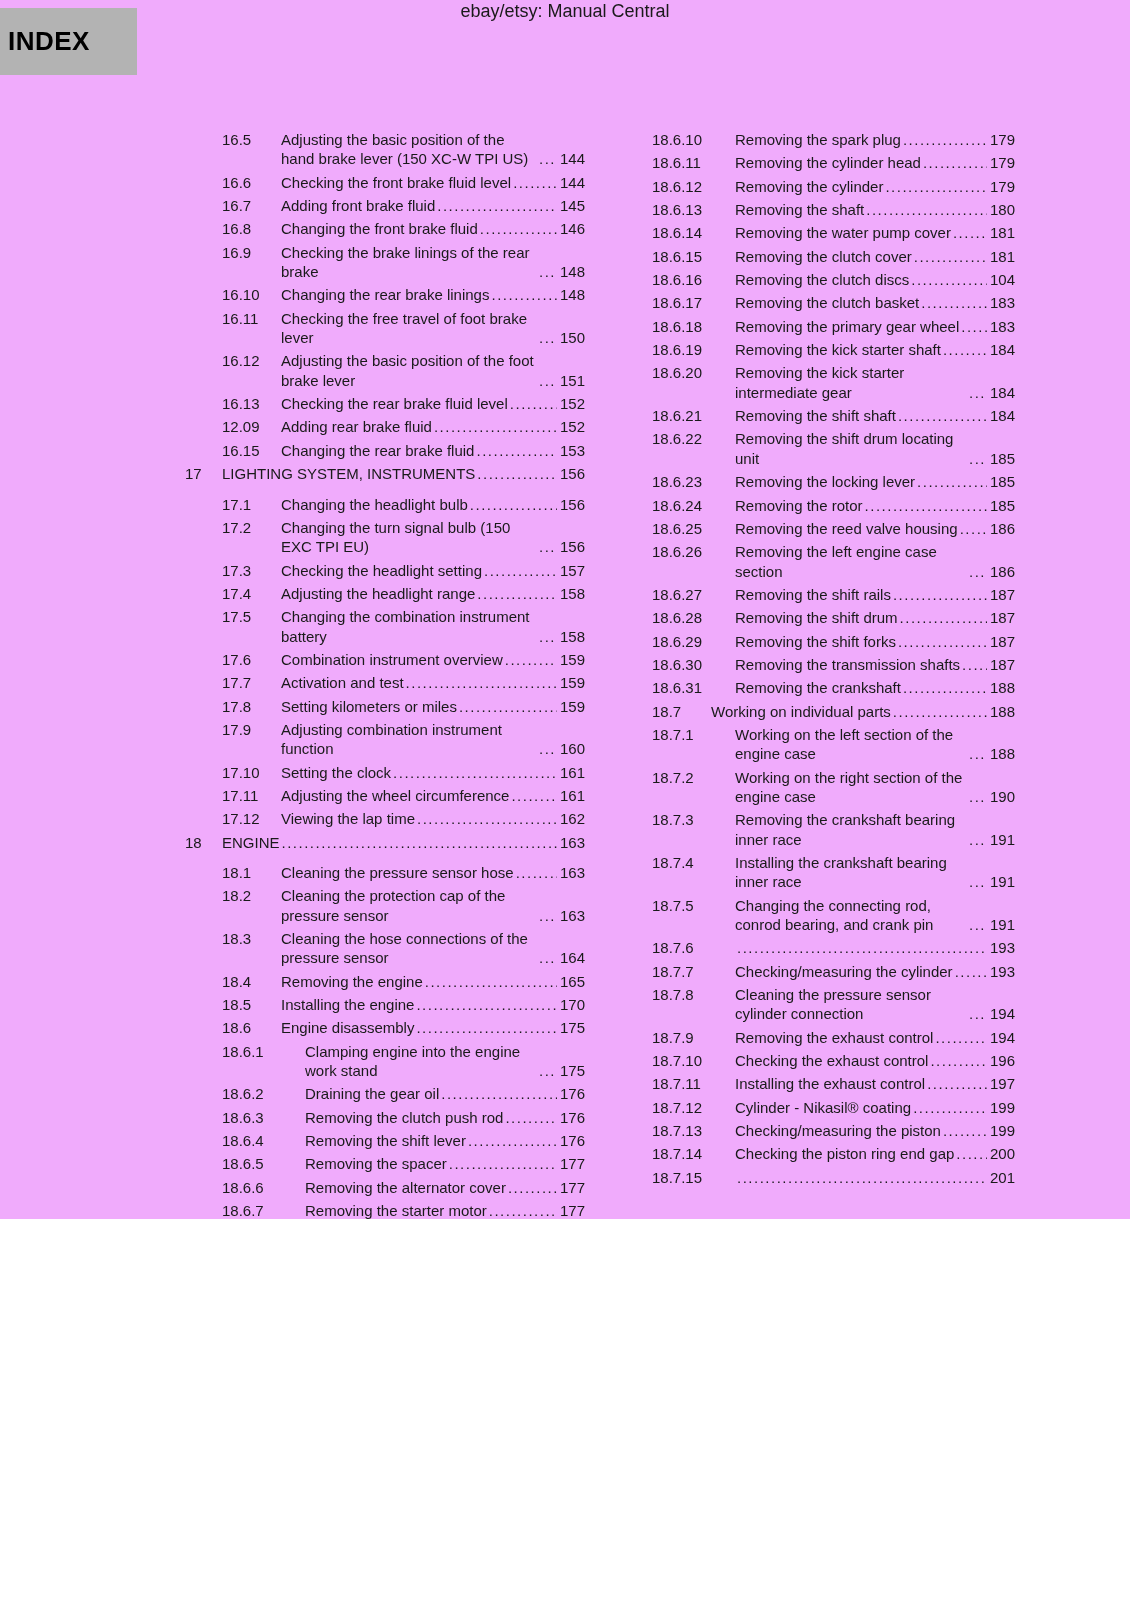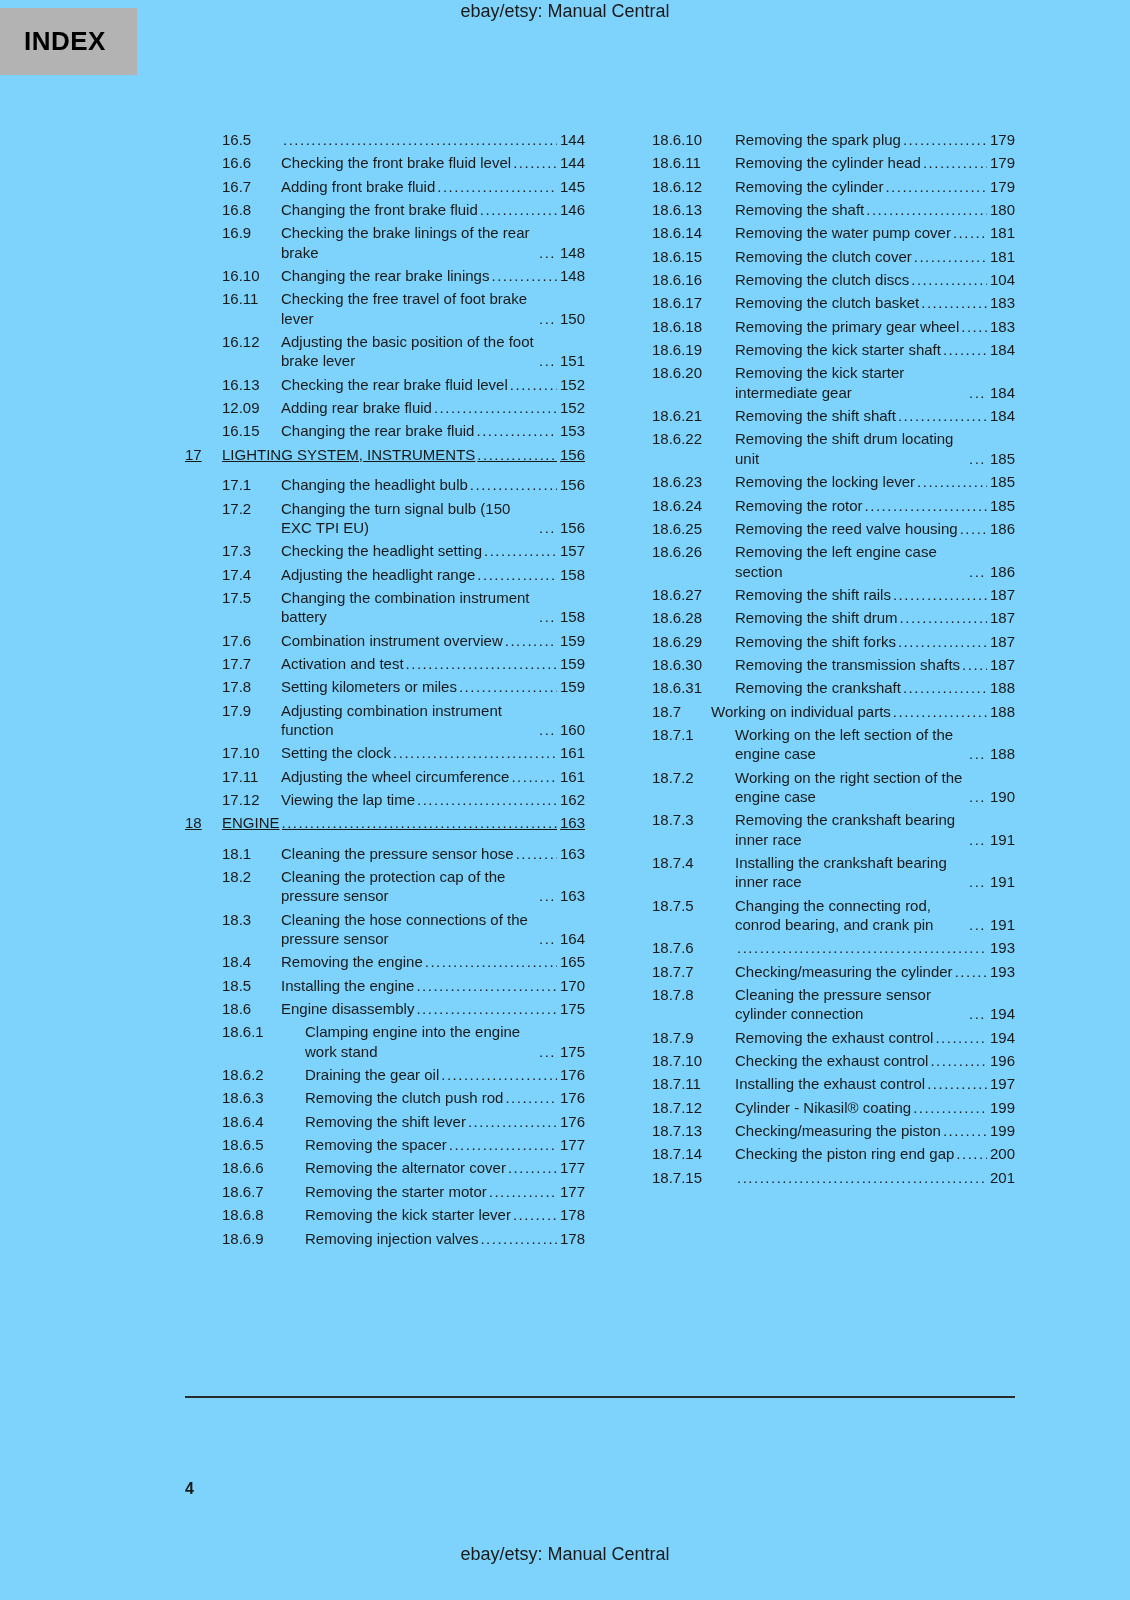--- a/index.html
+++ b/index.html
@@ -4,44 +4,44 @@
 <style>
   * { margin: 0; padding: 0; box-sizing: border-box; }
   html, body { background: #ffffff; }
   body {
     font-family: "Liberation Sans", sans-serif;
     color: var(--text-color, #1a1a1a);
   }
   .page-root {
     position: relative;
     width: 1130px;
-    height: 1600px;
+    height: 1219px;
     margin: 0 auto;
-    background: #7dd3fc;
+    background: #f0abfc;
     overflow: hidden;
   }
   .top-title {
     position: absolute;
     top: 1px; left: 0; right: 0;
     text-align: center;
     font-size: 18px;
   }
   .index-box {
     position: absolute;
     top: 8px; left: 0;
     width: 137px; height: 67px;
     background: var(--index-bg, #b3b3b3);
     display: flex;
     align-items: center;
   }
   .index-box span {
     font-size: 26px;
     font-weight: bold;
     color: #000;
-    padding-left: 24px;
+    padding-left: 8px;
     letter-spacing: 0.5px;
   }
   .toc {
     position: absolute;
     top: 130px; left: 185px;
     width: 830px;
     display: flex;
     gap: 30px;
   }
   .toc-col {
@@ -67,21 +67,21 @@
     flex: 1 0 18px;
     overflow: hidden;
     white-space: nowrap;
     margin: 0 3px 0 2px;
   }
   .entry .dots::after {
     content: "..........................................................................................................";
     letter-spacing: 1.5px;
   }
   .entry .page-num { flex: none; }
-  .level1 { margin-top: 0; margin-bottom: 11px; text-decoration: underline; }
+  .level1 { margin-top: 0; margin-bottom: 11px; }
   .level1 .num { width: 37px; }
   .level2 .num { margin-left: 37px; width: 59px; }
   .level3 .num { margin-left: 37px; width: 83px; }
   .footer-rule {
     position: absolute;
     top: 1396px; left: 185px;
     width: 830px;
     border-top: 2px solid #2a2a2a;
   }
   .page-number {
@@ -106,20 +106,21 @@
 
   <div class="index-box">
     <span>INDEX</span>
   </div>
 
   <div class="toc">
     <div class="toc-col">
         <div class="entry level2">
           <span class="num">16.5</span>
           <span class="body">
+            <span class="title">Adjusting the basic position of the hand brake lever (150 XC-W TPI US)</span>
             <span class="dots"></span>
             <span class="page-num">144</span>
           </span>
         </div>
         <div class="entry level2">
           <span class="num">16.6</span>
           <span class="body">
             <span class="title">Checking the front brake fluid level</span>
             <span class="dots"></span>
             <span class="page-num">144</span>

